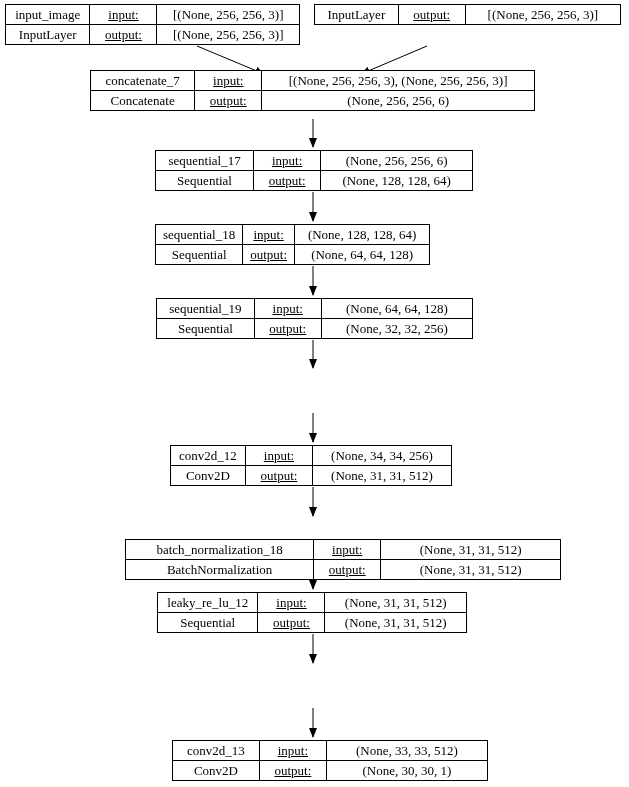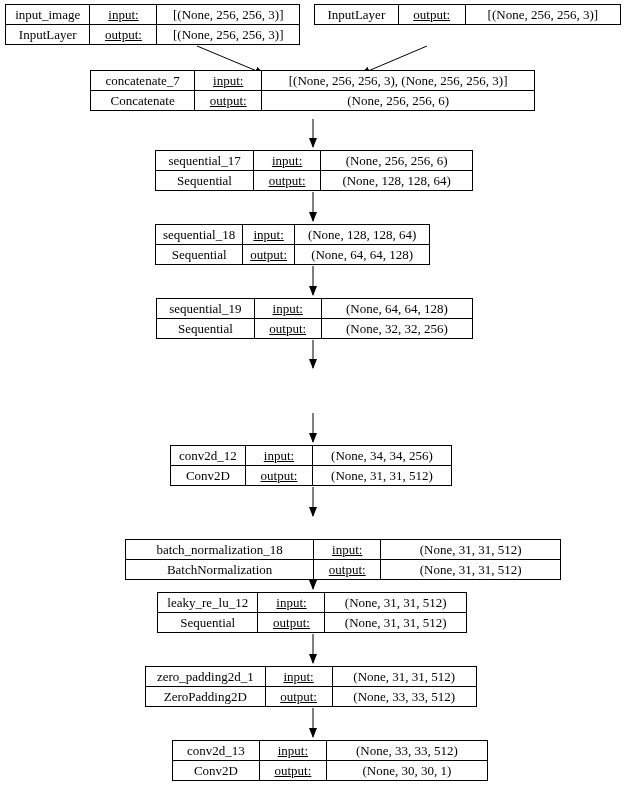--- a/index.html
+++ b/index.html
@@ -209,44 +209,28 @@
         <td class="c-value">(None, 31, 31, 512)</td>
       </tr>
       <tr>
         <td class="c-name">Sequential</td>
         <td class="c-label">output:</td>
         <td class="c-value">(None, 31, 31, 512)</td>
       </tr>
     </tbody>
   </table>
 </div>
-  <div class="node" style="left:145px; top:666px; width:332px;">
-  <table class="node-table">
-    <tbody>
-      <tr>
-        <td class="c-name">zero_padding2d_1</td>
-        <td class="c-label">input:</td>
-        <td class="c-value">(None, 31, 31, 512)</td>
-      </tr>
-      <tr>
-        <td class="c-name">ZeroPadding2D</td>
-        <td class="c-label">output:</td>
+  <div class="node" style="left:172px; top:740px; width:316px;">
+  <table class="node-table">
+    <tbody>
+      <tr>
+        <td class="c-name">conv2d_13</td>
+        <td class="c-label">input:</td>
         <td class="c-value">(None, 33, 33, 512)</td>
       </tr>
-    </tbody>
-  </table>
-</div>
-  <div class="node" style="left:172px; top:740px; width:316px;">
-  <table class="node-table">
-    <tbody>
-      <tr>
-        <td class="c-name">conv2d_13</td>
-        <td class="c-label">input:</td>
-        <td class="c-value">(None, 33, 33, 512)</td>
-      </tr>
       <tr>
         <td class="c-name">Conv2D</td>
         <td class="c-label">output:</td>
         <td class="c-value">(None, 30, 30, 1)</td>
       </tr>
     </tbody>
   </table>
 </div>
 
 </div>

